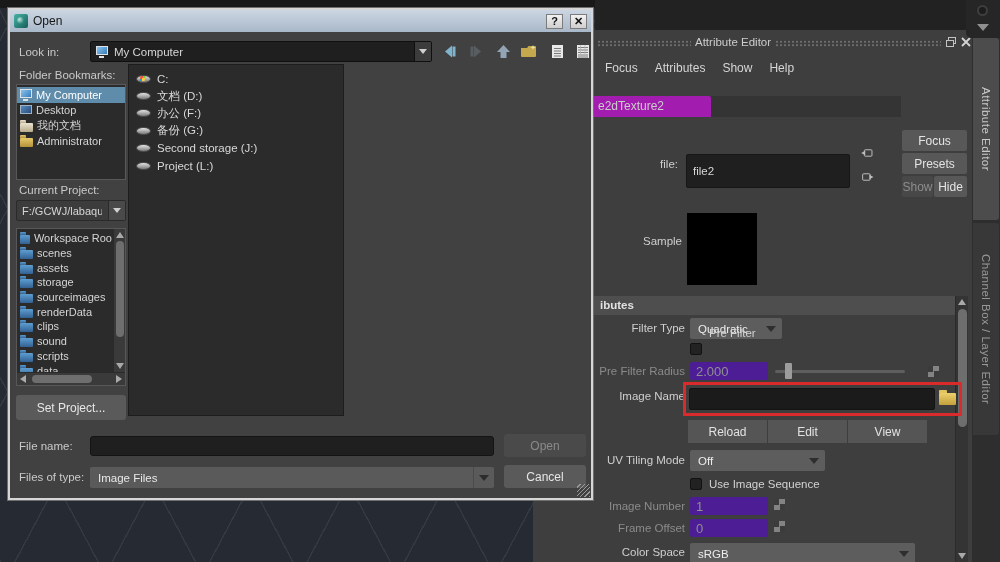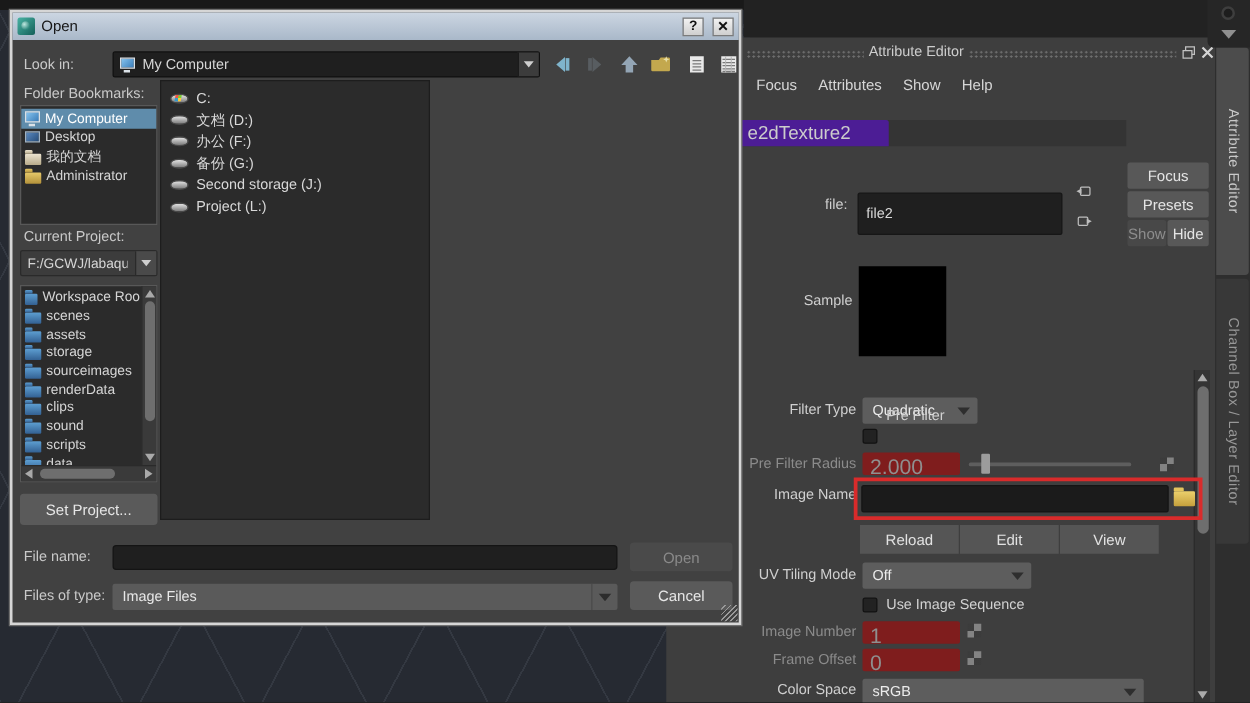--- a/index.html
+++ b/index.html
@@ -31,28 +31,28 @@
   .ae{position:absolute;left:533px;top:30px;width:439px;height:532px;background:#3e3e3e;z-index:2;color:#cfcfcf;font-size:11.5px;}
   .ae-title{position:absolute;left:0;top:4px;width:439px;height:18px;}
   .dots{position:absolute;top:6px;height:7px;background-image:radial-gradient(#6f6f6f 0.9px, transparent 1px);background-size:4px 3.5px;}
   .d1{left:64px;width:94px;}
   .d2{left:242px;width:166px;}
   .ae-title-text{position:absolute;left:162px;top:2px;color:#cdcdcd;font-size:11.5px;}
   .pbtn{position:absolute;top:1px;width:14px;height:14px;display:flex;align-items:center;justify-content:center;}
   .ae-menu{position:absolute;left:72px;top:31px;display:flex;gap:17px;font-size:12px;color:#d6d6d6;}
   .ae-menu span{cursor:default;}
   .tabstrip{position:absolute;left:0;top:66px;width:368px;height:21px;background:#343434;}
-  .ae-tab{position:absolute;left:28px;top:66px;width:150px;height:21px;background:#4c1d95;color:#cccccc;
-    padding-left:37px;line-height:21px;font-size:15px;border-radius:2px 2px 0 0;}
+  .ae-tab{position:absolute;left:28px;top:66px;width:150px;height:21px;background:#a21caf;color:#cccccc;
+    padding-left:37px;line-height:21px;font-size:12px;border-radius:2px 2px 0 0;}
   .lab{position:absolute;left:32px;width:120px;text-align:right;color:#cfcfcf;}
   .lab.dis{color:#8b8b8b;}
   .darkfield{position:absolute;background:#1f1f1f;border:1px solid #161616;border-radius:2px;color:#d8d8d8;
     font-size:11.5px;padding:16px 6px;height:22px;}
   input.darkfield{outline:none;}
-  .disfield{position:absolute;background:#7f1d1d;border-radius:2px;color:#8f8f8f;font-size:17px;padding:2px 6px;height:18px;}
+  .disfield{position:absolute;background:#4c1d95;border-radius:2px;color:#8f8f8f;font-size:13px;padding:2px 6px;height:18px;}
   .aebtn{position:absolute;background:#585858;border-radius:2px;color:#e4e4e4;font-size:12px;
     display:flex;align-items:center;justify-content:center;height:21px;cursor:default;}
   .aebtn.dis{background:#484848;color:#8d8d8d;}
   .combo{position:absolute;background:#5d5d5d;border-radius:2px;color:#ececec;font-size:11.5px;
     display:flex;align-items:center;height:21px;padding:0 6px 0 8px;}
   .combo .tri{margin-left:auto;border-left:5px solid transparent;border-right:5px solid transparent;border-top:6px solid #2e2e2e;}
   .chk{position:absolute;width:12px;height:12px;background:#222;border:1px solid #121212;border-radius:2px;}
   .chklab{position:absolute;color:#d2d2d2;}
   .swatch{position:absolute;left:154px;top:183px;width:70px;height:72px;background:#000;}
   .section{position:absolute;left:0;top:266px;width:422px;height:19px;background:#4e4e4e;color:#e2e2e2;
@@ -191,20 +191,21 @@
     </span>
 
     <div class="aebtn" style="left:369px;top:100px;width:65px;">Focus</div>
     <div class="aebtn" style="left:369px;top:123px;width:65px;">Presets</div>
     <div class="aebtn dis" style="left:369px;top:146px;width:31px;">Show</div>
     <div class="aebtn" style="left:401px;top:146px;width:33px;">Hide</div>
 
     <div class="lab" style="left:29px;top:205px;">Sample</div>
     <div class="swatch"></div>
 
+    <div class="section"><span>ibutes</span></div>
 
     <div class="vsb">
       <span class="sb-up"></span>
       <span class="thumb"></span>
       <span class="sb-dn"></span>
     </div>
 
     <div class="lab" style="top:292px;">Filter Type</div>
     <div class="combo" style="left:157px;top:288px;width:92px;">
       <span>Quadratic</span>

